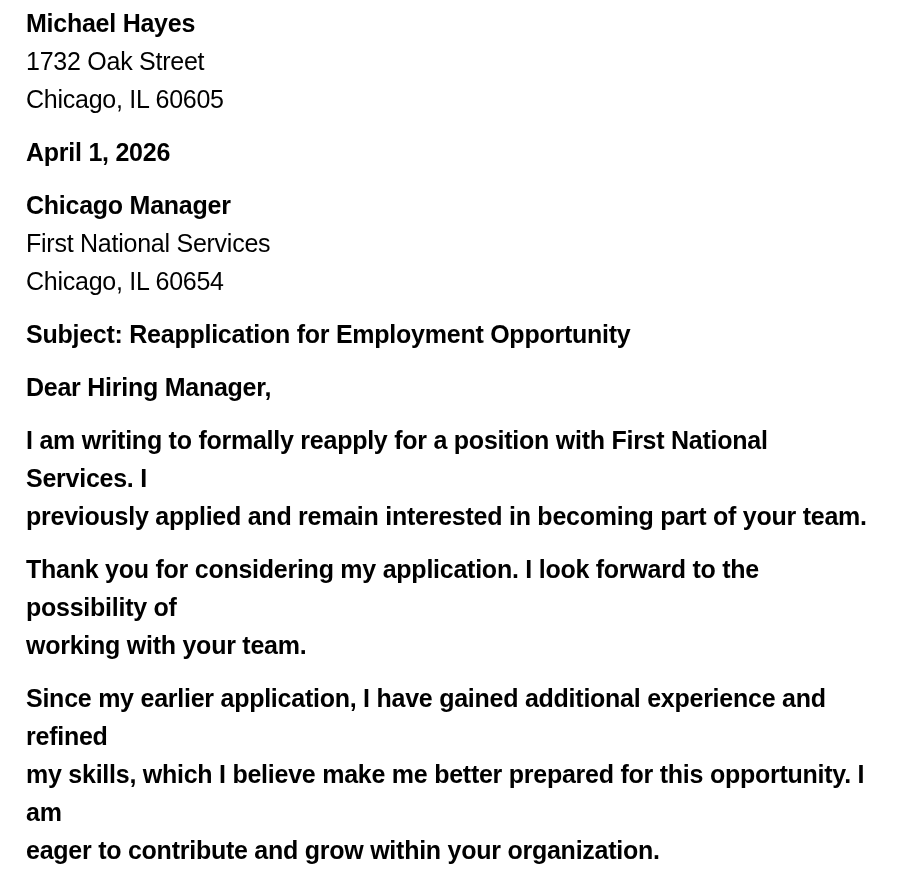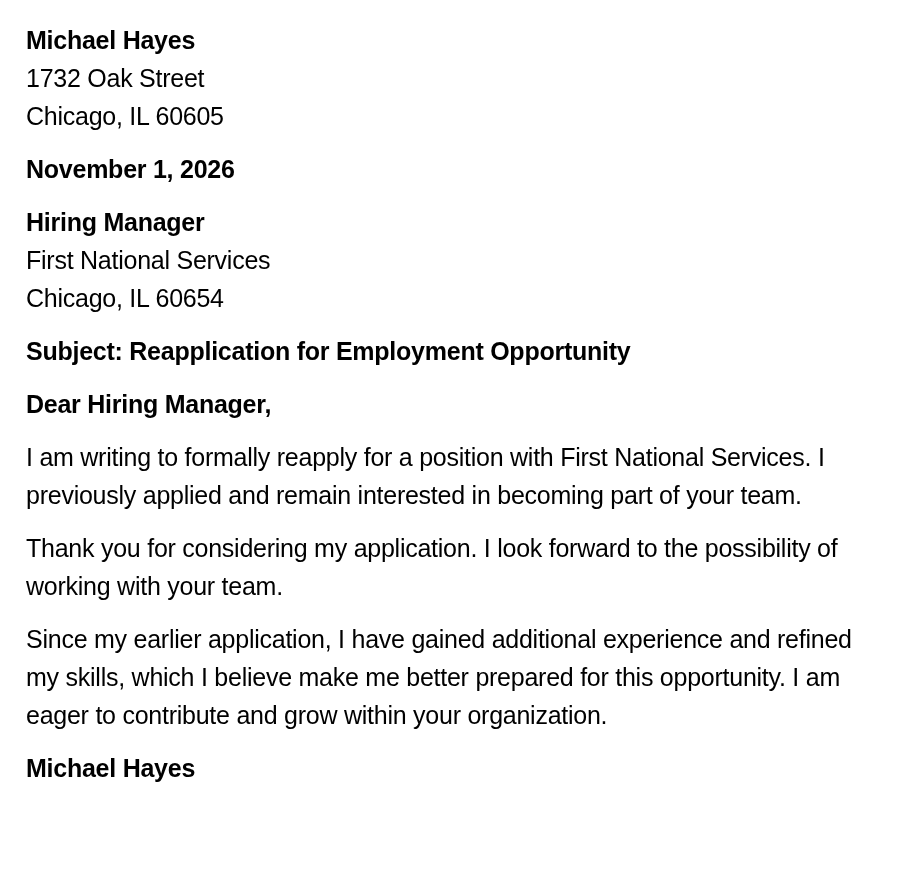--- a/index.html
+++ b/index.html
@@ -11,56 +11,57 @@
     width: 900px;
     height: 878px;
     overflow: hidden;
     font-family: "Liberation Sans", sans-serif;
     color: #000000;
   }
   .letter {
     box-sizing: border-box;
     width: 900px;
     height: 878px;
-    padding: 21px 24px 0 26px;
+    padding: 4px 24px 0 26px;
     font-size: 25px;
     line-height: 38px;
     letter-spacing: -0.25px;
   }
   .block {
     margin: 0 0 15px 0;
   }
   .line {
     white-space: pre;
   }
   .para {
     margin: 0 0 15px 0;
     white-space: pre-line;
+    font-weight: bold;
   }
   .bold {
     font-weight: 700;
   }
 </style>
 </head>
 <body>
 
 <div class="letter">
 
   <div class="block">
     <div class="line bold">Michael Hayes</div>
     <div class="line">1732 Oak Street</div>
     <div class="line">Chicago, IL 60605</div>
   </div>
 
   <div class="block">
-    <div class="line bold">November 1, 2026</div>
+    <div class="line bold">April 1, 2026</div>
   </div>
 
   <div class="block">
-    <div class="line bold">Hiring Manager</div>
+    <div class="line bold">Chicago Manager</div>
     <div class="line">First National Services</div>
     <div class="line">Chicago, IL 60654</div>
   </div>
 
   <div class="block">
     <div class="line bold">Subject: Reapplication for Employment Opportunity</div>
   </div>
 
   <div class="block">
     <div class="line bold">Dear Hiring Manager,</div>

